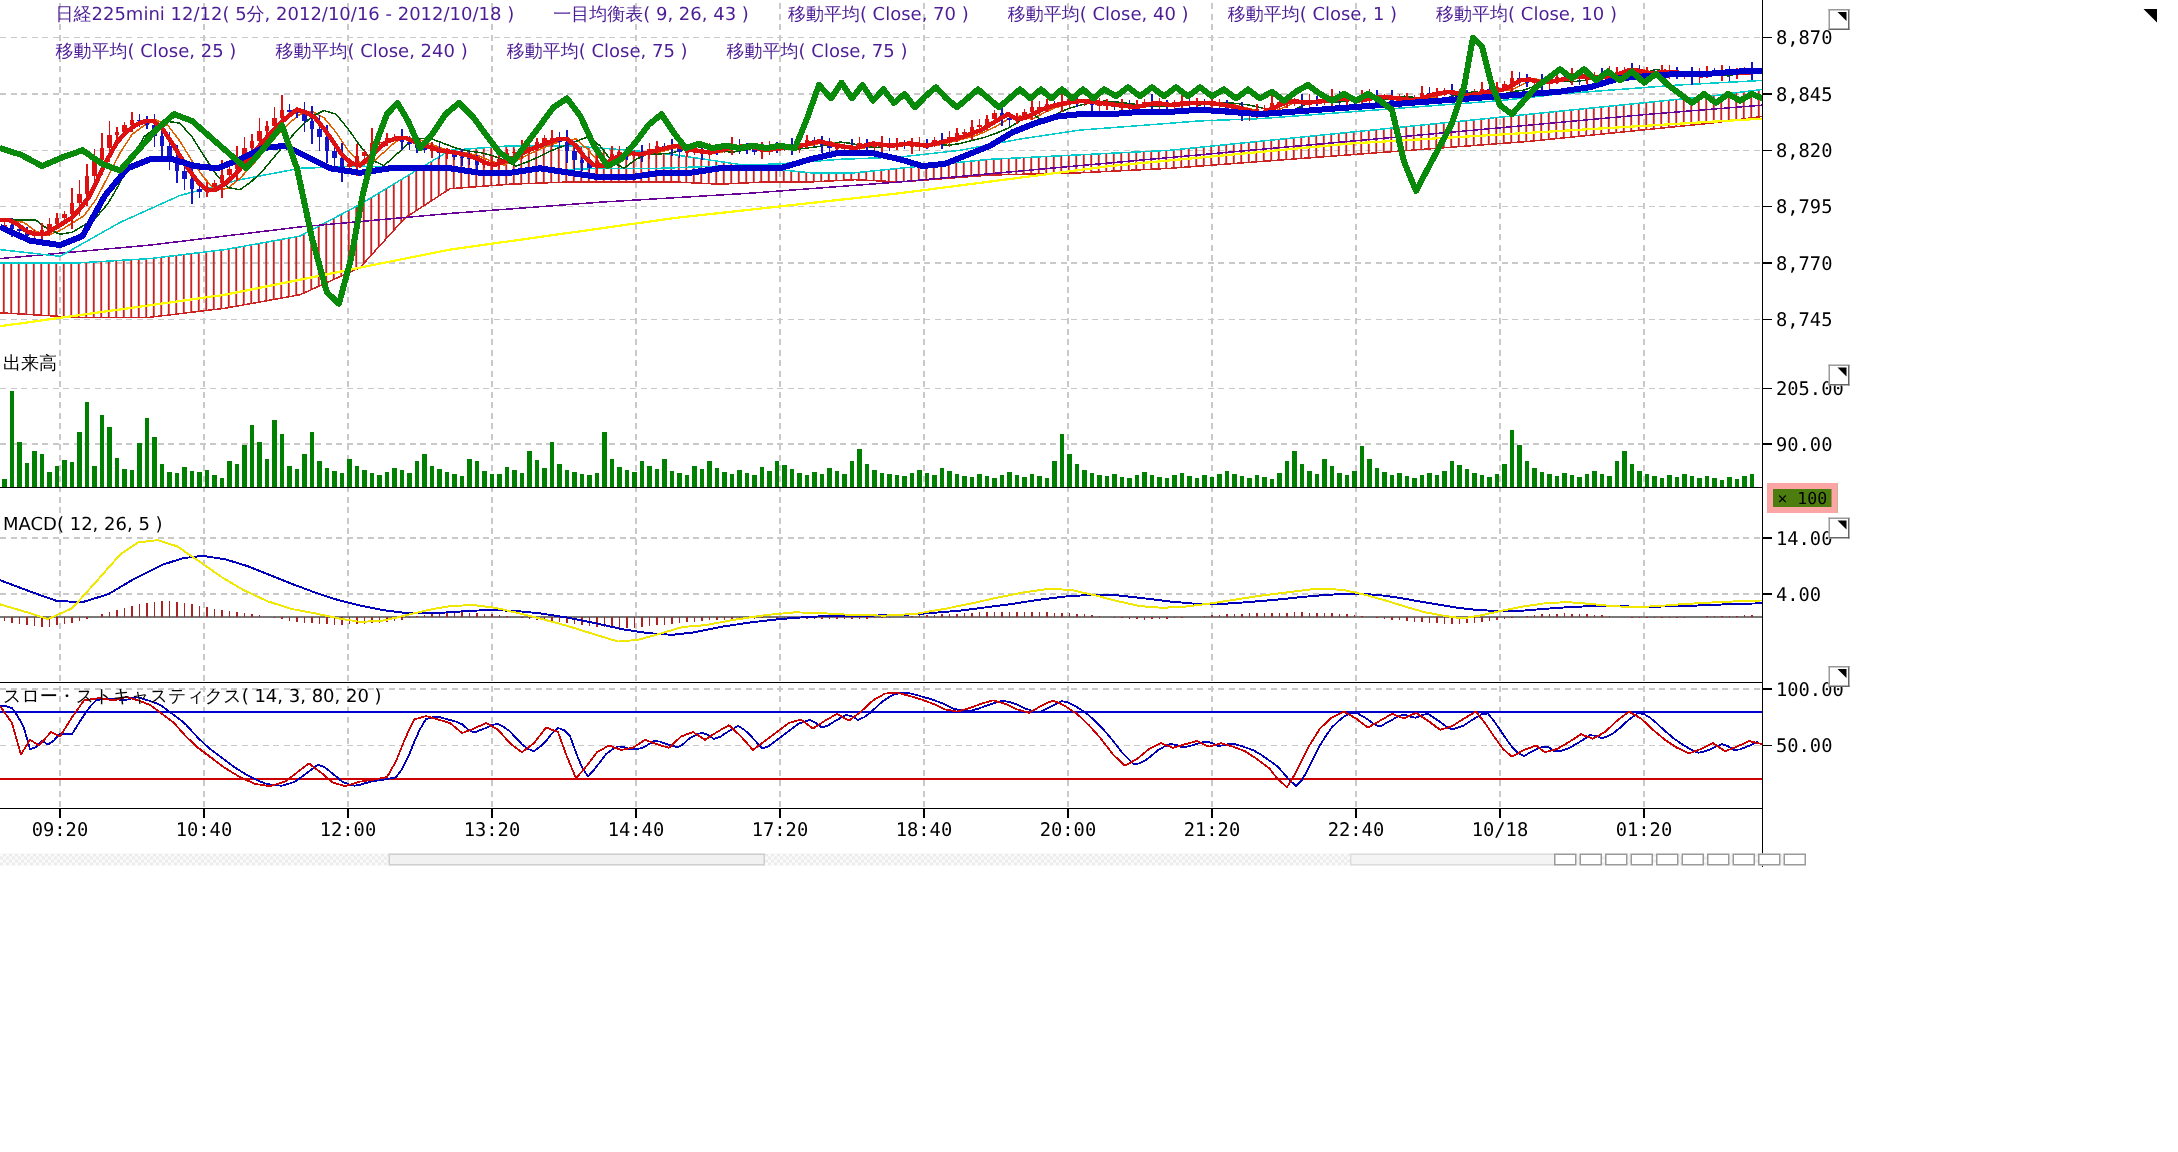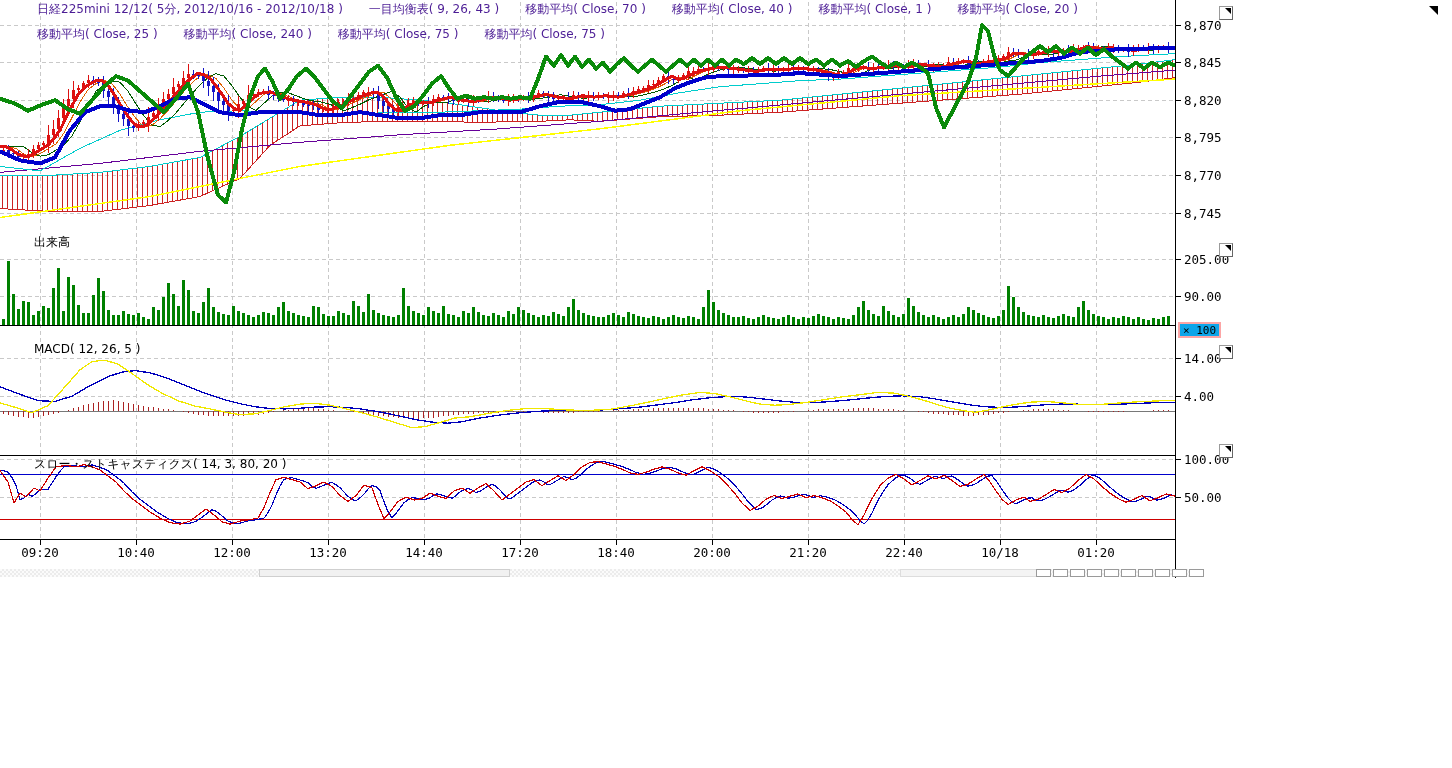--- a/index.html
+++ b/index.html
@@ -1,23 +1,23 @@
 <!DOCTYPE html>
 <html><head>
 <meta charset="utf-8">
 <style>
   html,body{margin:0;padding:0;background:#fff;}
   .screen{position:relative;width:1452px;height:768px;background:#fff;overflow:hidden;
           font-family:"DejaVu Sans","Liberation Sans",sans-serif;}
   .hrow{position:absolute;left:2px;display:flex;gap:26px;font:12px "DejaVu Sans","Liberation Sans",sans-serif;
         color:#4c1d95;white-space:nowrap;z-index:5;margin-left:35px;}
-  .pane-label{position:absolute;font:12px "DejaVu Sans","Liberation Sans",sans-serif;color:#000;z-index:5;background:transparent;margin-left:32px;}
+  .pane-label{position:absolute;font:12px "DejaVu Sans","Liberation Sans",sans-serif;color:#000;z-index:5;background:transparent;}
   #chart{position:absolute;left:0;top:0;z-index:1;}
-  .mult-badge{position:absolute;left:1178px;top:322px;height:12px;line-height:12px;border:2px solid #fca5a5;
-              background:#0ea5e9;font:11px "DejaVu Sans Mono","Liberation Mono",monospace;padding:0 3px;z-index:6;}
+  .mult-badge{position:absolute;left:1178px;top:322px;height:12px;line-height:12px;border:4px solid #fca5a5;
+              background:#4d7c0f;font:11px "DejaVu Sans Mono","Liberation Mono",monospace;padding:0 3px;z-index:6;}
   .pane-btn{position:absolute;width:12px;height:12px;background:#fff;border:1px solid #9a9a9a;
             border-right-color:#666;border-bottom-color:#666;z-index:6;cursor:pointer;}
   .pane-btn::after{content:"";position:absolute;right:1px;top:1px;width:0;height:0;
             border-top:6px solid #000;border-left:6px solid transparent;}
   .corner-icon{position:absolute;left:1429px;top:6px;width:0;height:0;
             border-top:9px solid #000;border-left:9px solid transparent;z-index:6;}
   .hscroll{position:absolute;left:0;top:569px;width:1192px;height:8px;z-index:4;
            background:conic-gradient(#ececec 25%,#fbfbfb 0 50%,#ececec 0 75%,#fbfbfb 0);background-size:4px 4px;}
   .hscroll-thumb{position:absolute;left:259px;top:0;width:249px;height:6px;background:#f1f1f1;
            border:1px solid #cfcfcf;}
@@ -1074,21 +1074,21 @@
         <text x="1184" y="501.5" class="ax">50.00</text>
       </g>
     </svg>
 
   <div class="hrow" style="top:1px">
     <span>日経225mini 12/12( 5分, 2012/10/16 - 2012/10/18 )</span>
     <span>一目均衡表( 9, 26, 43 )</span>
     <span>移動平均( Close, 70 )</span>
     <span>移動平均( Close, 40 )</span>
     <span>移動平均( Close, 1 )</span>
-    <span>移動平均( Close, 20 )</span>
+    <span>移動平均( Close, 10 )</span>
   </div>
   <div class="hrow" style="top:26px">
     <span>移動平均( Close, 25 )</span>
     <span>移動平均( Close, 240 )</span>
     <span>移動平均( Close, 75 )</span>
     <span>移動平均( Close, 75 )</span>
   </div>
 
   <div class="pane-label" style="left:2px;top:234px">出来高</div>
   <div class="pane-label" style="left:2px;top:342px">MACD( 12, 26, 5 )</div>

